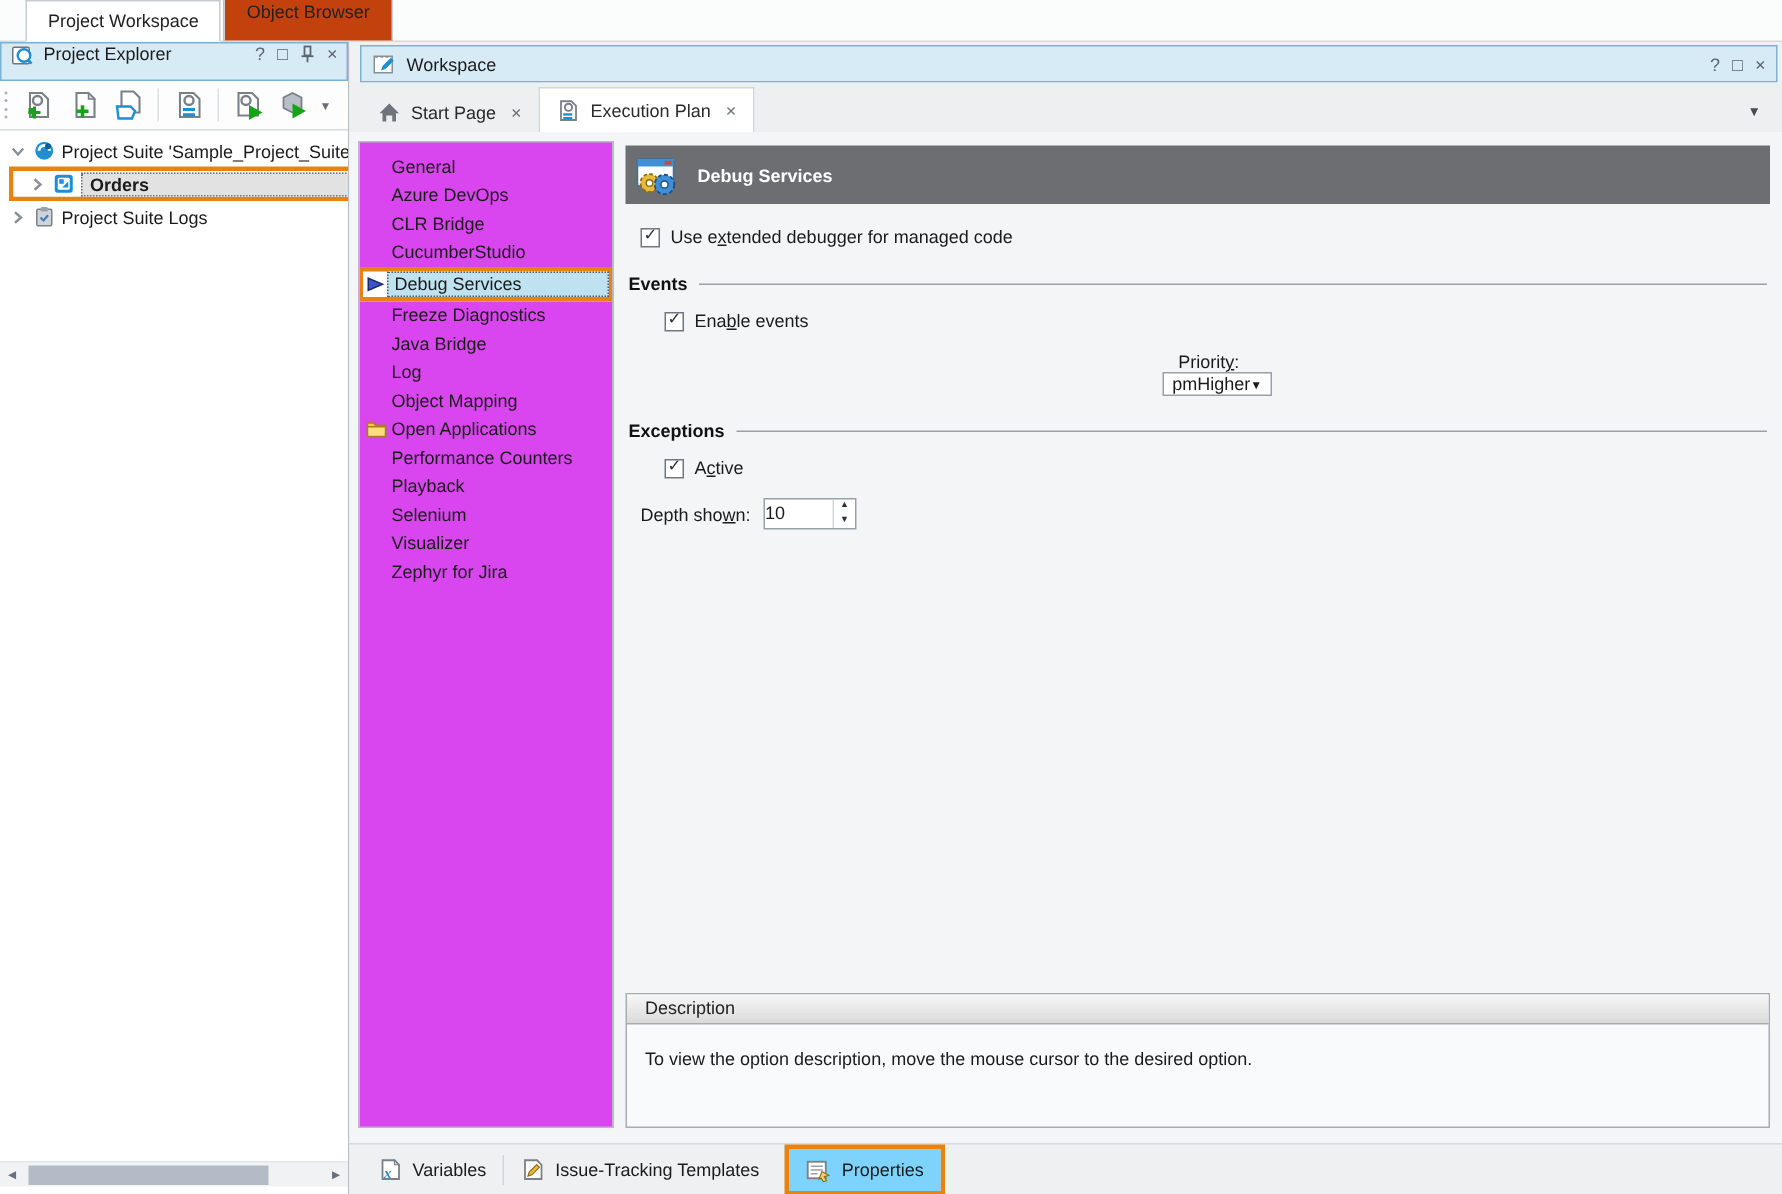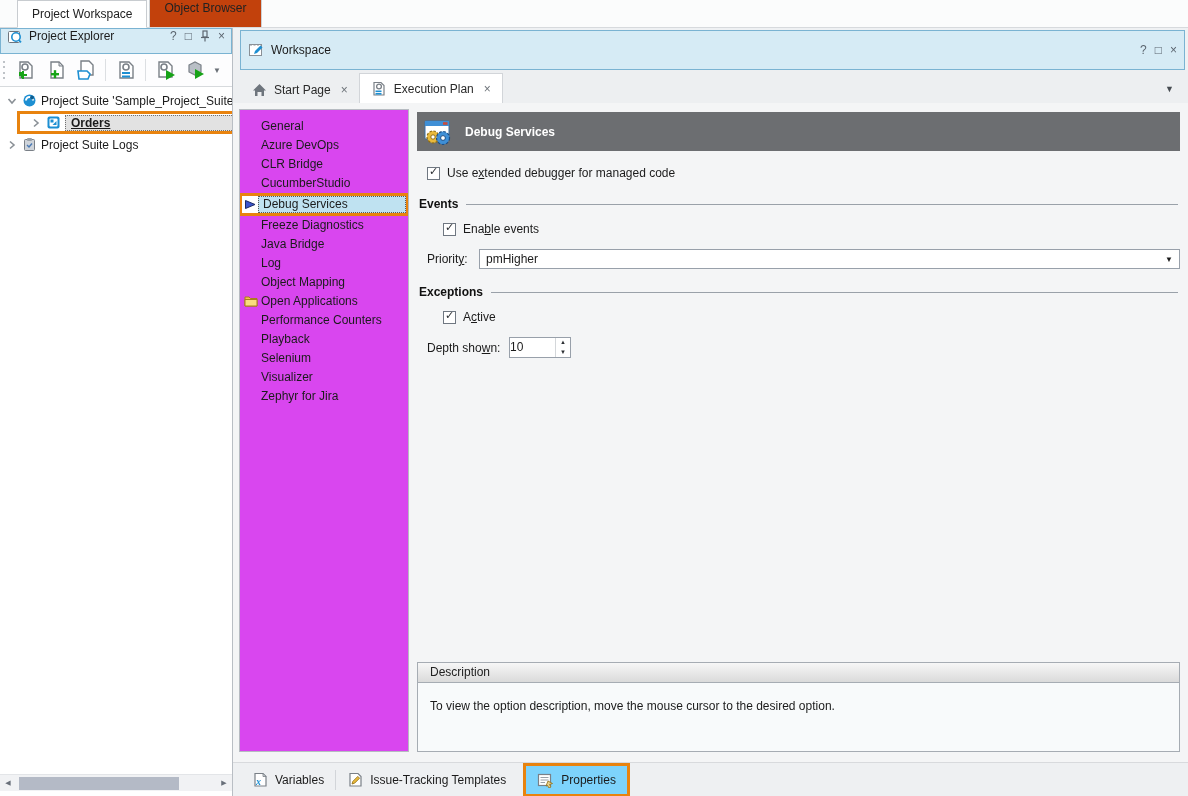--- a/index.html
+++ b/index.html
@@ -27,31 +27,31 @@
 
   .pe-toolbar { height:33px; border-bottom:1px solid #d7dadd; display:flex; align-items:center; padding:0 3px; gap:3px; background:#fdfdfe; }
   .grip { width:5px; height:22px; display:flex; flex-direction:column; justify-content:space-between; padding:2px 0; margin-right:1px; }
   .grip i { width:2px; height:2px; background:#a9aeb4; border-radius:50%; display:block; }
   .tbtn { width:27px; height:27px; display:flex; align-items:center; justify-content:center; border-radius:2px; }
   .tsep { width:1px; height:22px; background:#dcdfe2; margin:0 3px; }
   .tcaret { font-size:8px; color:#6a7077; margin-left:1px; }
 
   .tree { flex:1; padding-top:4px; overflow:hidden; white-space:nowrap; }
   .tree-row { height:19px; display:flex; align-items:center; gap:4px; padding-left:6px; }
-  .orange-box { border:3px solid #e8830f; margin:1px 0 1px 17px; width:244px; display:flex;text-decoration:underline; }
+  .orange-box { border:3px solid #e8830f; margin:1px 0 1px 6px; width:244px; display:flex; }
   .tree-row.sel-row { flex:1; height:17px; padding-left:10px; gap:4px; background:#fff; }
   .sel-label { background:#e2e2e2; border:1px dotted #707070; font-weight:bold; padding:0 5px; flex:1; line-height:14px; }
 
   .hscroll { height:17px; background:#f1f2f4; border-top:1px solid #e3e5e8; display:flex; align-items:center; margin-top:auto; margin-bottom:5px; }
   .hs-arrow { width:16px; text-align:center; font-size:7px; color:#69707a; }
   .hs-thumb { height:13px; width:160px; background:#b4bac6; margin-left:3px; }
 
   
   .right-area { flex:1; display:flex; flex-direction:column; background:#eff1f3; min-width:0; }
-  .ws-header { height:40px; margin:2px 3px 0 7px; background:#d6ebf5; border:1px solid #7ab3d2; display:flex; align-items:center; gap:7px; padding:0 7px; }
+  .ws-header { height:25px; margin:2px 3px 0 7px; background:#d6ebf5; border:1px solid #7ab3d2; display:flex; align-items:center; gap:7px; padding:0 7px; }
 
   .doc-tabbar { height:33px; background:#edeff1; display:flex; align-items:flex-end; padding-left:8px; position:relative; }
   .doc-tab { height:27px; display:flex; align-items:center; gap:7px; padding:0 11px; color:#2a2a2a; }
   .doc-tab .x { color:#6d7379; font-size:12px; margin-left:3px; }
   .doc-tab.active { background:#fff; border:1px solid #d2d5d9; border-bottom:none; height:30px; }
   .tab-overflow { position:absolute; right:14px; bottom:9px; font-size:9px; color:#474c52; }
 
   .content { flex:1; display:flex; background:#f4f5f6; padding:6px 8px 10px 6px; min-height:0; }
 
   
@@ -358,21 +358,21 @@
             <span class="gline"></span>
           </div>
 
           <div class="row-check" style="margin:11px 0 0 26px;">
             <span class="cb">
                 <span class="mark">✓</span>
               </span>
             <span><span>Ena</span><span class="mn">b</span><span>le events</span></span>
           </div>
 
-          <div class="field-row" style="margin:13px 0 0 10px;">
+          <div class="field-row" style="margin:13px 0 0 26px;flex-direction:column;">
             <span style="width:52px;"><span>Priorit</span><span class="mn">y</span><span>:</span></span>
             <span class="combo">
               <span>pmHigher</span>
               <span class="arrow">▼</span>
             </span>
           </div>
 
           <div class="group-hdr" style="margin-top:16px;">
             <span class="gt">Exceptions</span>
             <span class="gline"></span>

